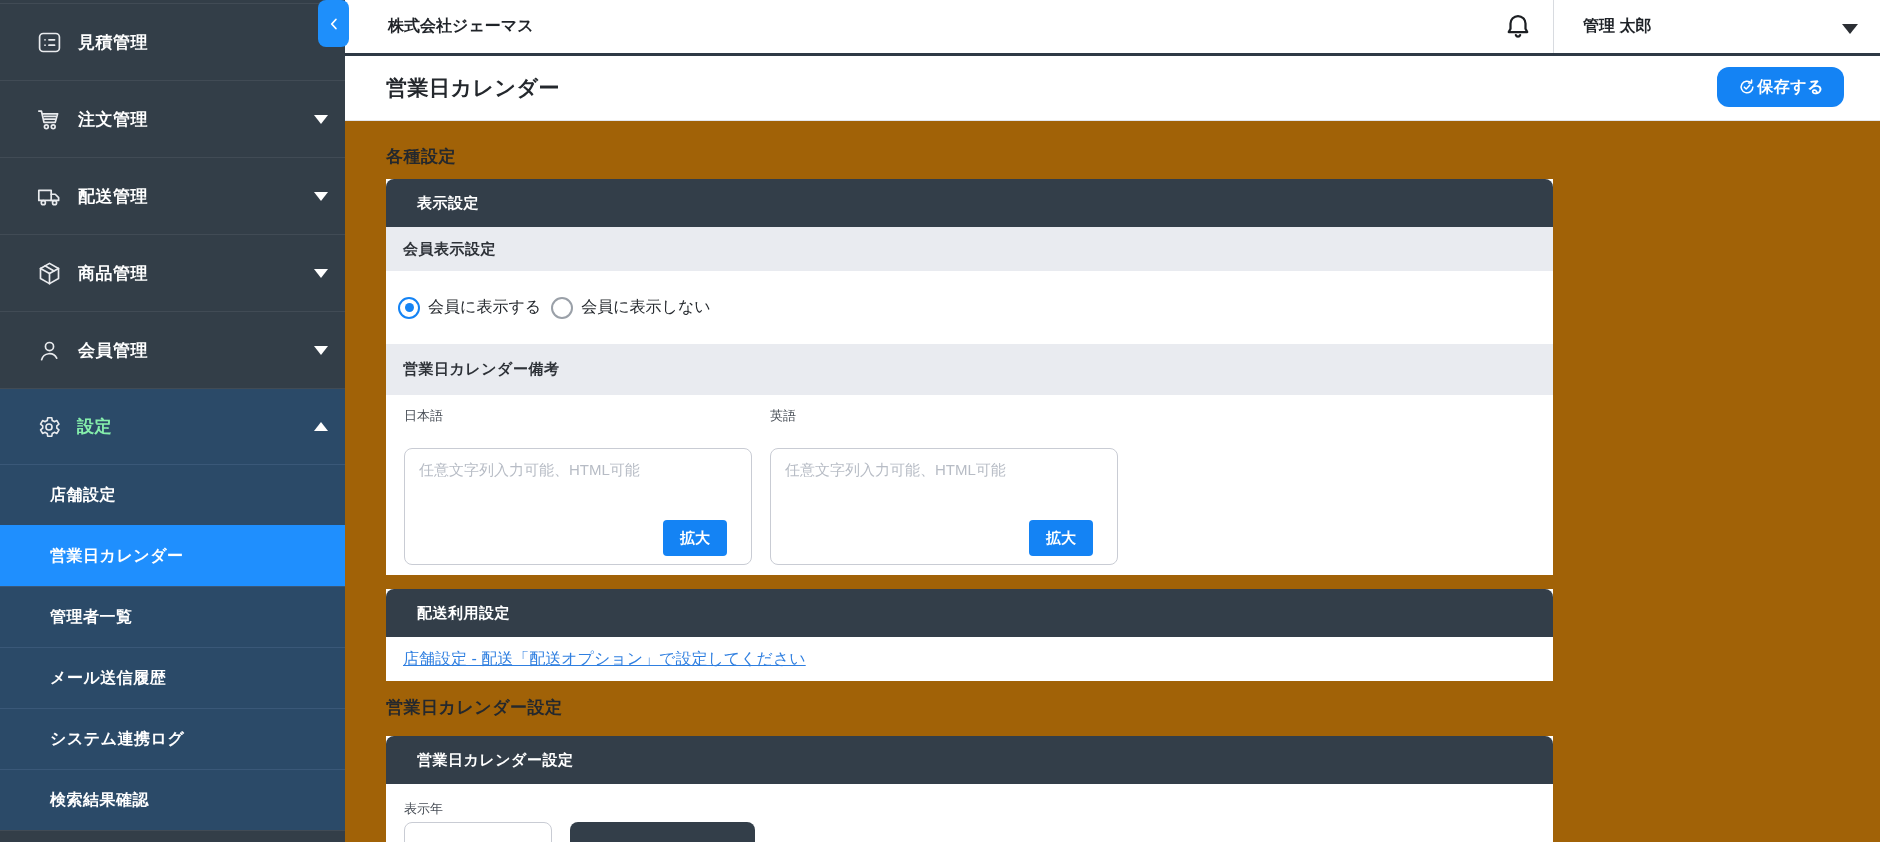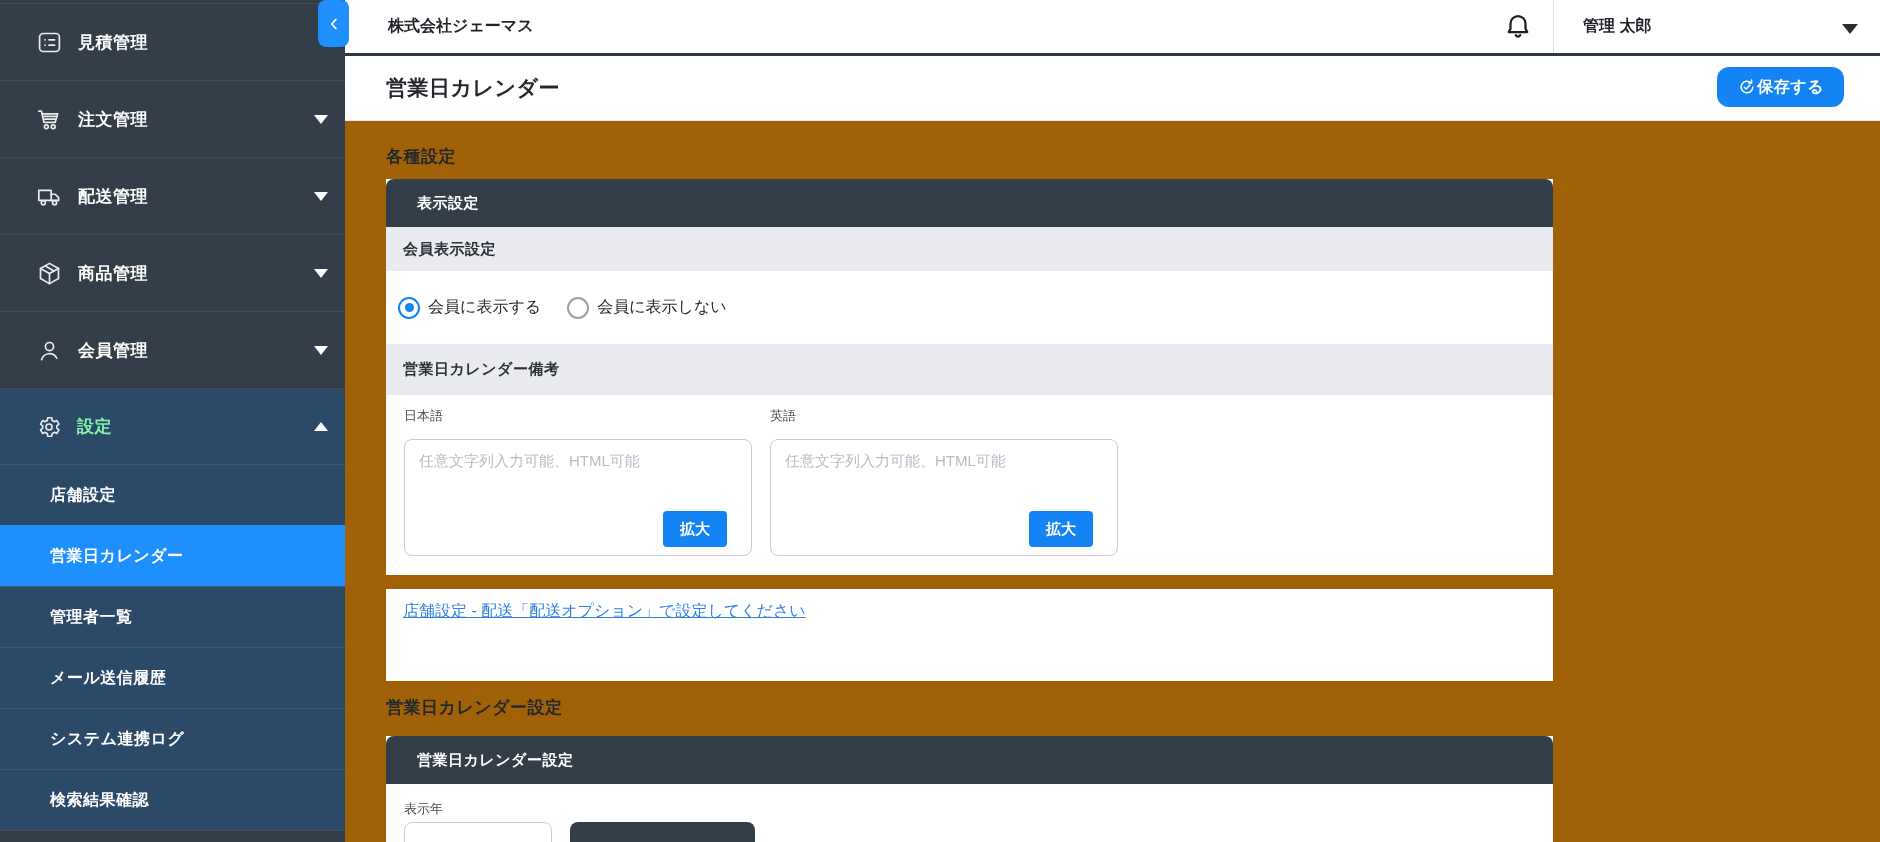--- a/index.html
+++ b/index.html
@@ -65,32 +65,32 @@
   .content{position:absolute;left:345px;top:121px;right:0;bottom:0;background:#a16207;overflow:hidden;}
   .section-heading{position:absolute;left:41px;font-size:17px;font-weight:700;color:#24282d;letter-spacing:.5px;}
   .h1{top:24px;} .h2{top:575px;}
   .card{position:absolute;left:41px;width:1167px;background:#fff;}
   .card1{top:58px;height:396px;} .card2{top:468px;height:92px;} .card3{top:615px;height:110px;}
   .card-header{height:48px;background:#333E49;border-radius:8px 8px 0 0;display:flex;
     align-items:center;padding-left:31px;color:#fff;font-size:15px;font-weight:700;letter-spacing:.5px;}
   .gray-bar{background:#E9EBF0;display:flex;align-items:center;padding-left:17px;
     color:#2E3238;font-size:15px;font-weight:700;letter-spacing:.5px;}
   .gray1{height:44px;} .gray2{height:51px;}
-  .radio-row{height:73px;display:flex;align-items:center;padding-left:12px;gap:26px;}
+  .radio-row{height:73px;display:flex;align-items:center;padding-left:12px;gap:10px;}
   .radio-group{display:flex;align-items:center;gap:8px;cursor:pointer;}
   .radio-circle{width:18px;height:18px;border-radius:50%;border:2px solid #9AA0A8;background:#fff;
     display:flex;align-items:center;justify-content:center;flex:0 0 auto;}
   .radio-circle.checked{border-color:#1483F4;}
   .radio-circle.checked .dot{width:9px;height:9px;border-radius:50%;background:#1483F4;}
   .radio-label{font-size:16px;color:#24282d;}
   .fields-row{position:relative;height:169px;}
   .field-col{position:absolute;top:0;width:348px;}
   .col-jp{left:18px;} .col-en{left:384px;}
   .field-label{margin-top:12px;font-size:13px;color:#4A5058;}
-  .textarea-wrap{position:relative;margin-top:14px;height:115px;border:1px solid #C9CCD4;
+  .textarea-wrap{position:relative;margin-top:23px;height:115px;border:1px solid #C9CCD4;
     border-radius:8px;background:#fff;cursor:text;}
   .placeholder{position:absolute;left:14px;top:12px;font-size:15px;color:#B7BCC5;}
   .expand-btn{position:absolute;right:24px;bottom:8px;width:64px;height:36px;background:#1483F4;
     border:none;border-radius:4px;color:#fff;font-size:15px;font-weight:700;cursor:pointer;
     font-family:"Liberation Sans","DejaVu Sans",sans-serif;}
   .link-row{height:44px;display:flex;align-items:center;padding-left:17px;}
   .link-row a{font-size:16px;color:#2F7FE0;text-decoration:underline;cursor:pointer;}
   .card3-body{position:relative;height:62px;}
   .year-label{position:absolute;left:18px;top:16px;font-size:13px;color:#4A5058;}
   .year-select{position:absolute;left:18px;top:38px;width:146px;height:42px;background:#fff;
@@ -247,20 +247,21 @@
         <div class="field-label">英語</div>
         <div class="textarea-wrap">
           <span class="placeholder">任意文字列入力可能、HTML可能</span>
           <button class="expand-btn">拡大</button>
         </div>
       </div>
     </div>
   </section>
 
   <section class="card card2">
+    <div class="card-header">配送利用設定</div>
     <div class="link-row">
       <a>店舗設定 - 配送「配送オプション」で設定してください</a>
     </div>
   </section>
 
   <div class="section-heading h2">営業日カレンダー設定</div>
 
   <section class="card card3">
     <div class="card-header">営業日カレンダー設定</div>
     <div class="card3-body">

